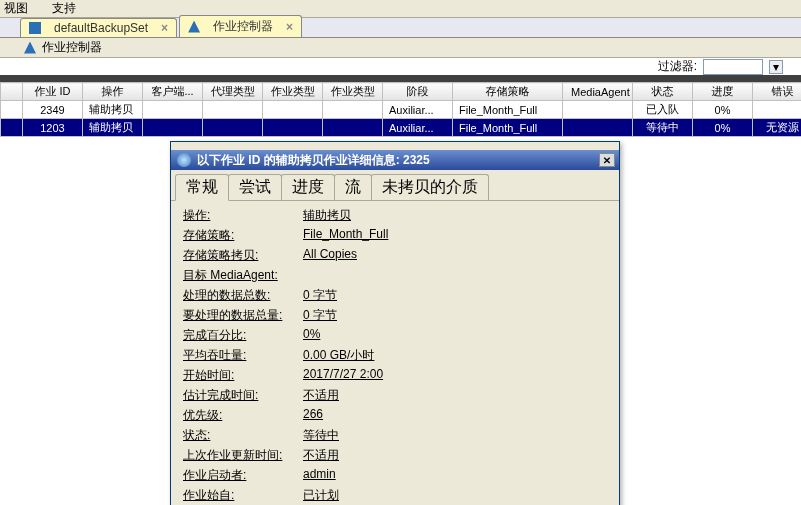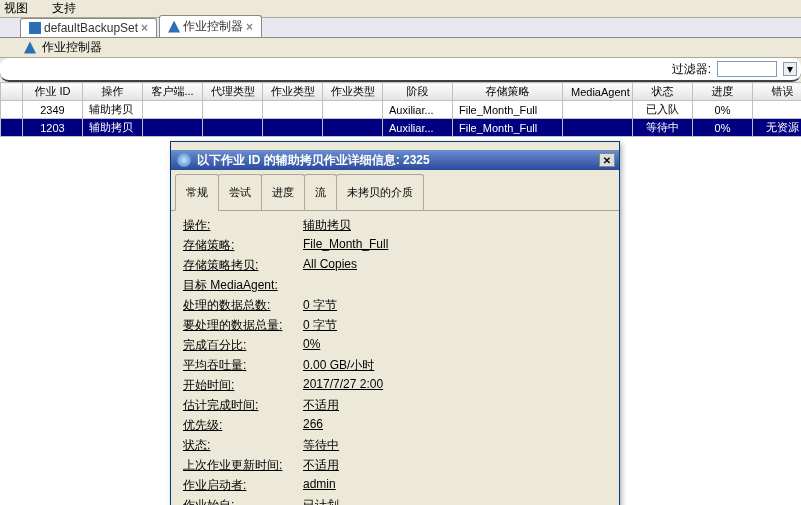--- a/index.html
+++ b/index.html
@@ -27,23 +27,23 @@
     background: #e8e8f0;
     border-bottom: 1px solid #888;
     display: flex;
     align-items: flex-end;
     padding-left: 20px;
     gap: 2px;
   }
   .tab {
     display: flex;
     align-items: center;
-    gap: 3px;
+    gap: 13px;
     padding: 2px 8px;
-    background: #ffffff;
+    background: #fef9c3;
     border: 1px solid #888;
     border-bottom: none;
     border-radius: 3px 3px 0 0;
     color: #333;
   }
   .tab .x { color: #888; font-weight: bold; cursor: pointer; }
   .tab-icon {
     width: 12px;
     height: 12px;
     background: #2b6fb6;
@@ -57,24 +57,23 @@
     background: #ece9d8;
     border-bottom: 1px solid #aca899;
   }
   .inner-titlebar .tab-icon { background:#2b6fb6;}
   .filterbar {
     height: 24px;
     display: flex;
     align-items: center;
     justify-content: flex-end;
     gap: 6px;
-    padding-right: 4px;
+    padding-right: 18px;
     background: #fff;
-    border-bottom: 2px solid #404040;
-    border-radius: 9px;
+    border-bottom: 7px solid #404040;
   }
   .filterbar input {
     width: 60px;
     height: 16px;
     border: 1px solid #7f9db9;
     font-size: 11px;
   }
   table.grid {
     border-collapse: collapse;
     width: 100%;
@@ -161,28 +160,28 @@
     margin-right: 6px;
     display: inline-block;
   }
   .dlg-tabs {
     display: flex;
     padding: 4px 4px 0 4px;
     gap: 0;
     border-bottom: 1px solid #aca899;
   }
   .dlg-tab {
-    padding: 10px 10px;
+    padding: 2px 10px;
     background: #ece9d8;
     border: 1px solid #aca899;
     border-bottom: none;
     border-radius: 3px 3px 0 0;
     margin-right: -1px;
     position: relative;
-    font-size: 11px;
+    font-size: 16px;
   }
   .dlg-tab.active {
     background: #ece9d8;
     border-bottom: 1px solid #ece9d8;
     margin-bottom: -1px;
   }
   .dlg-body {
     padding: 6px 12px 4px 12px;
   }
   .kv { display: flex; margin-bottom: 3px; font-size: 12px; text-decoration: underline; }

